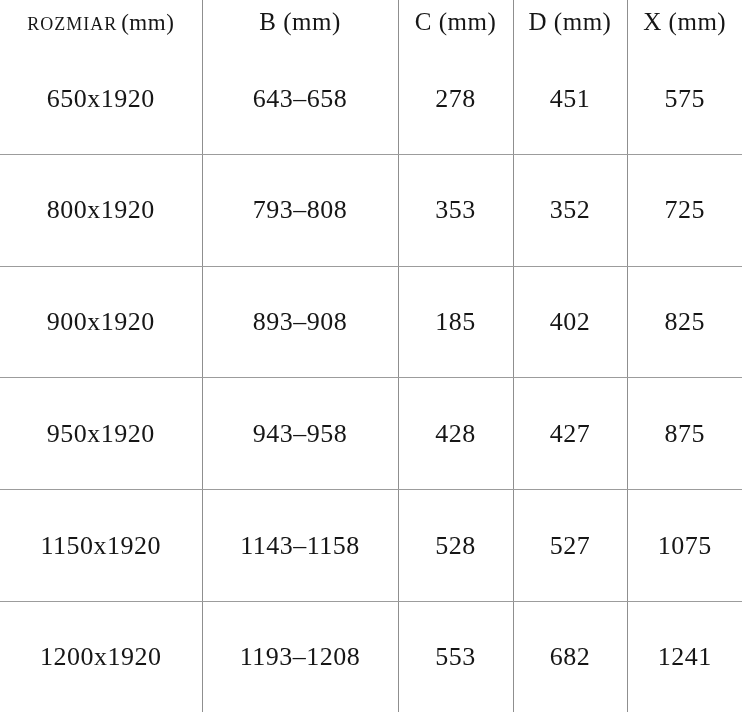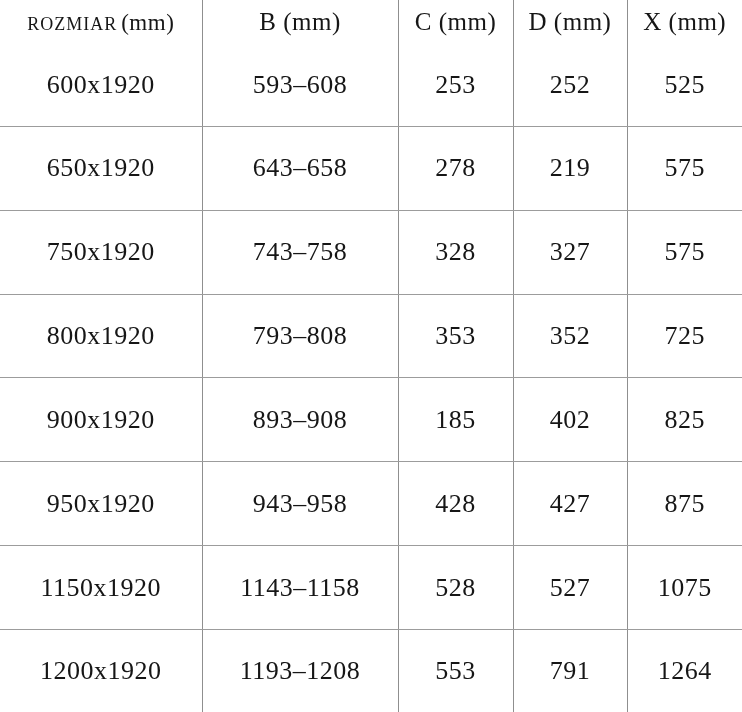--- a/index.html
+++ b/index.html
@@ -81,38 +81,24 @@
     <tr>
       <th><span class="rozmiar-label">ROZMIAR</span><span class="rozmiar-unit">(mm)</span></th>
       <th>B (mm)</th>
       <th>C (mm)</th>
       <th>D (mm)</th>
       <th>X (mm)</th>
     </tr>
   </thead>
   <tbody>
     <tr>
-      <td>600x1920</td>
-      <td>593–608</td>
-      <td>253</td>
-      <td>252</td>
-      <td>525</td>
-    </tr>
-    <tr>
       <td>650x1920</td>
       <td>643–658</td>
       <td>278</td>
-      <td>219</td>
-      <td>575</td>
-    </tr>
-    <tr>
-      <td>750x1920</td>
-      <td>743–758</td>
-      <td>328</td>
-      <td>327</td>
+      <td>451</td>
       <td>575</td>
     </tr>
     <tr>
       <td>800x1920</td>
       <td>793–808</td>
       <td>353</td>
       <td>352</td>
       <td>725</td>
     </tr>
     <tr>
@@ -133,17 +119,17 @@
       <td>1150x1920</td>
       <td>1143–1158</td>
       <td>528</td>
       <td>527</td>
       <td>1075</td>
     </tr>
     <tr>
       <td>1200x1920</td>
       <td>1193–1208</td>
       <td>553</td>
-      <td>791</td>
-      <td>1264</td>
+      <td>682</td>
+      <td>1241</td>
     </tr>
   </tbody>
 </table>
 
 </body></html>

